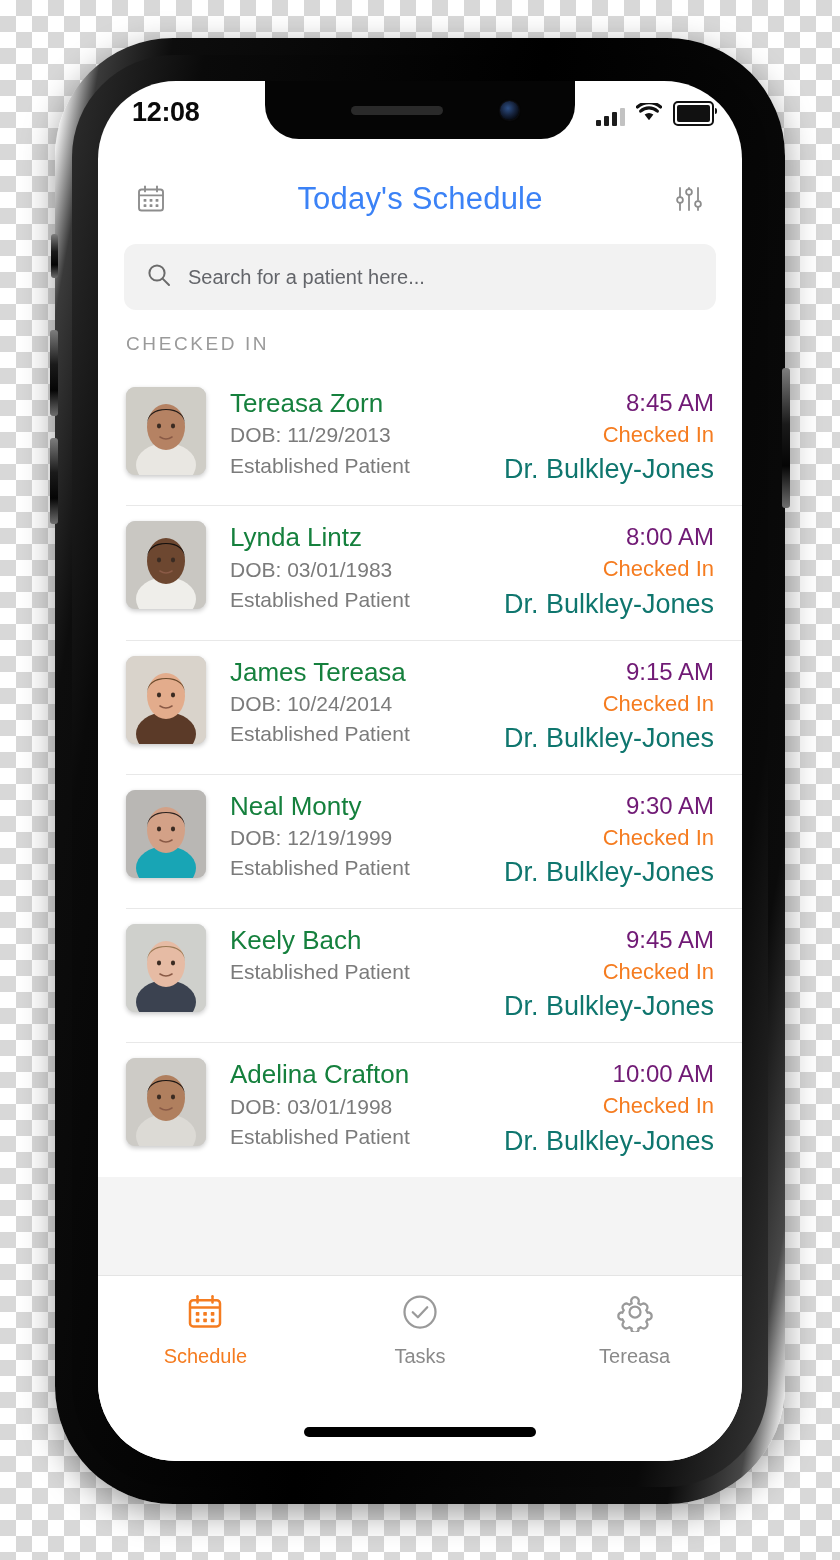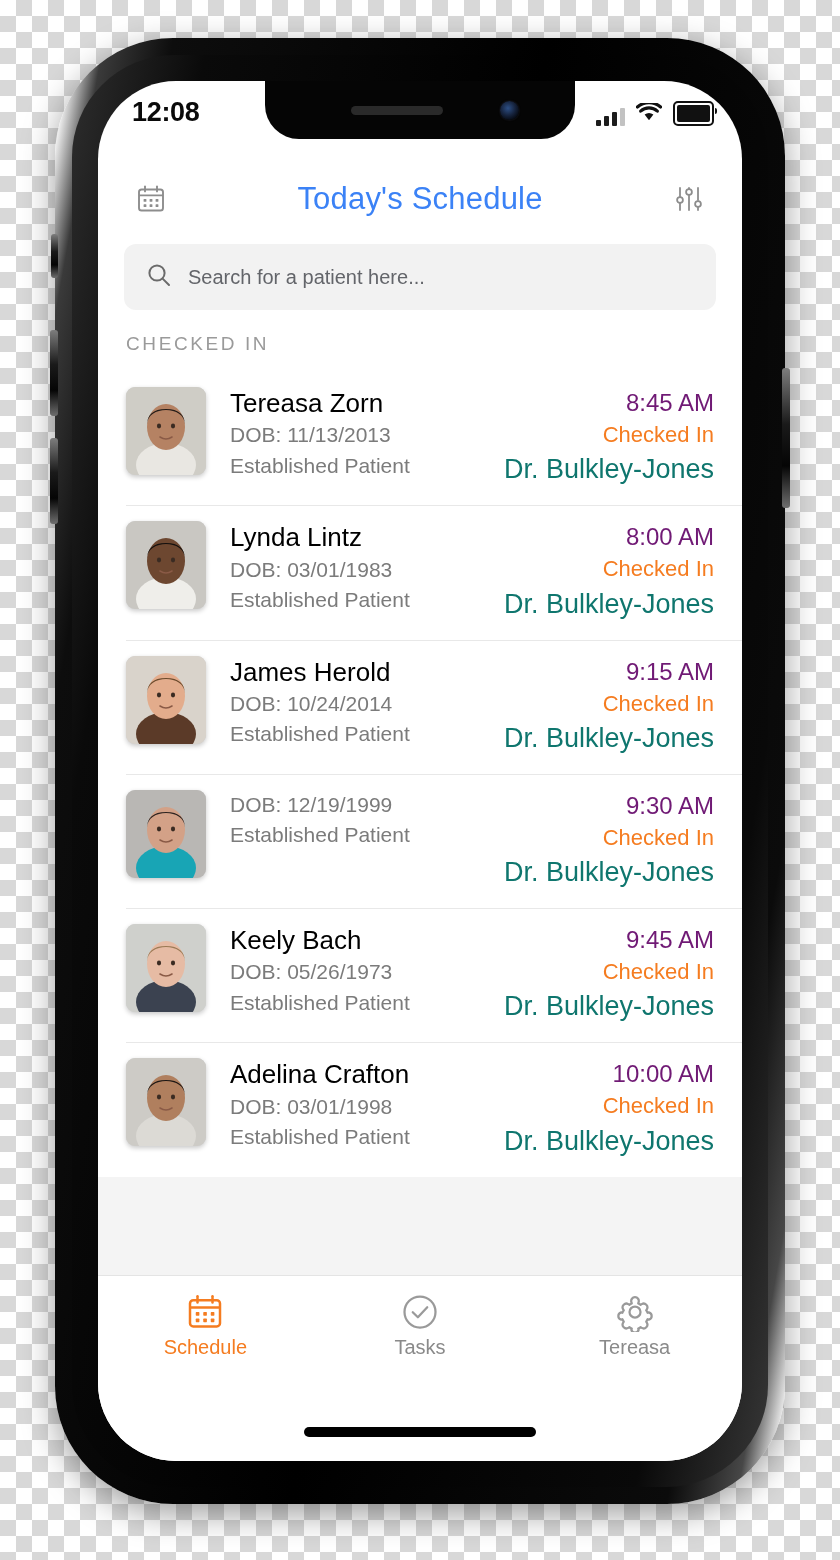--- a/index.html
+++ b/index.html
@@ -223,21 +223,21 @@
     box-shadow: 0 2px 5px rgba(0,0,0,0.22);
     background: #cfcfcf;
     position: relative;
   }
   .avatar svg { display: block; width: 100%; height: 100%; }
   .row-main { flex: 1; margin-left: 24px; min-width: 0; }
   .row-side { text-align: right; flex: 0 0 auto; }
   .p-name {
     font-size: 26px;
     font-weight: 400;
-    color: #000000;
+    color: #15803d;
     line-height: 1.28;
   }
   .p-dob, .p-type {
     font-size: 21px;
     font-weight: 300;
     color: #7b7b7b;
     line-height: 1.44;
   }
   .p-time {
     font-size: 24px;
@@ -267,20 +267,21 @@
     border-top: 1px solid #e4e4e4;
     display: flex;
     align-items: flex-start;
     padding-top: 16px;
   }
   .tab {
     flex: 1;
     display: flex;
     flex-direction: column;
     align-items: center;
+    gap: 9px;
     cursor: pointer;
   }
   .tab-label { font-size: 20px; font-weight: 300; color: #8a8a8a; }
   .tab.active .tab-label { color: #f57c20; font-weight: 400; }
   .home-indicator {
     position: absolute;
     bottom: 24px; left: 50%;
     transform: translateX(-50%);
     width: 232px; height: 10px;
     border-radius: 6px;
@@ -382,21 +383,21 @@
                 <ellipse cx="40" cy="78" rx="30" ry="22" fill="#e9e7e2"></ellipse>
                 <ellipse cx="40" cy="40" rx="19" ry="23" fill="#b58263"></ellipse>
                 <path d="M21 38 C21 18 59 18 59 38 C59 28 53 22 40 22 C27 22 21 28 21 38 Z" fill="#241c18"></path>
                 <ellipse cx="33" cy="39" rx="2.1" ry="2.4" fill="#3a2b22"></ellipse>
                 <ellipse cx="47" cy="39" rx="2.1" ry="2.4" fill="#3a2b22"></ellipse>
                 <path d="M34 50 Q40 54 46 50" stroke="#8a5a46" stroke-width="1.6" fill="none" stroke-linecap="round"></path>
               </svg>
             </div>
             <div class="row-main">
               <div class="p-name">Tereasa Zorn</div>
-              <div class="p-dob">DOB: 11/13/2013</div>
+              <div class="p-dob">DOB: 11/29/2013</div>
               <div class="p-type">Established Patient</div>
             </div>
             <div class="row-side">
               <div class="p-time">8:45 AM</div>
               <div class="p-status">Checked In</div>
               <div class="p-doctor">Dr. Bulkley-Jones</div>
             </div>
           </div>
           <div class="row">
             <div class="avatar">
@@ -427,21 +428,21 @@
                 <rect width="80" height="88" fill="#d9d3cb"></rect>
                 <ellipse cx="40" cy="78" rx="30" ry="22" fill="#5b3a28"></ellipse>
                 <ellipse cx="40" cy="40" rx="19" ry="23" fill="#e3ac8c"></ellipse>
                 <path d="M21 38 C21 18 59 18 59 38 C59 28 53 22 40 22 C27 22 21 28 21 38 Z" fill="#6b4a2c"></path>
                 <ellipse cx="33" cy="39" rx="2.1" ry="2.4" fill="#3a2b22"></ellipse>
                 <ellipse cx="47" cy="39" rx="2.1" ry="2.4" fill="#3a2b22"></ellipse>
                 <path d="M34 50 Q40 54 46 50" stroke="#8a5a46" stroke-width="1.6" fill="none" stroke-linecap="round"></path>
               </svg>
             </div>
             <div class="row-main">
-              <div class="p-name">James Herold</div>
+              <div class="p-name">James Tereasa</div>
               <div class="p-dob">DOB: 10/24/2014</div>
               <div class="p-type">Established Patient</div>
             </div>
             <div class="row-side">
               <div class="p-time">9:15 AM</div>
               <div class="p-status">Checked In</div>
               <div class="p-doctor">Dr. Bulkley-Jones</div>
             </div>
           </div>
           <div class="row">
@@ -450,20 +451,21 @@
                 <rect width="80" height="88" fill="#b9b7b4"></rect>
                 <ellipse cx="40" cy="78" rx="30" ry="22" fill="#18a5b5"></ellipse>
                 <ellipse cx="40" cy="40" rx="19" ry="23" fill="#d3a187"></ellipse>
                 <path d="M21 38 C21 18 59 18 59 38 C59 28 53 22 40 22 C27 22 21 28 21 38 Z" fill="#2d2320"></path>
                 <ellipse cx="33" cy="39" rx="2.1" ry="2.4" fill="#3a2b22"></ellipse>
                 <ellipse cx="47" cy="39" rx="2.1" ry="2.4" fill="#3a2b22"></ellipse>
                 <path d="M34 50 Q40 54 46 50" stroke="#8a5a46" stroke-width="1.6" fill="none" stroke-linecap="round"></path>
               </svg>
             </div>
             <div class="row-main">
+              <div class="p-name">Neal Monty</div>
               <div class="p-dob">DOB: 12/19/1999</div>
               <div class="p-type">Established Patient</div>
             </div>
             <div class="row-side">
               <div class="p-time">9:30 AM</div>
               <div class="p-status">Checked In</div>
               <div class="p-doctor">Dr. Bulkley-Jones</div>
             </div>
           </div>
           <div class="row">
@@ -473,21 +475,20 @@
                 <ellipse cx="40" cy="78" rx="30" ry="22" fill="#3b4250"></ellipse>
                 <ellipse cx="40" cy="40" rx="19" ry="23" fill="#e6bba4"></ellipse>
                 <path d="M21 38 C21 18 59 18 59 38 C59 28 53 22 40 22 C27 22 21 28 21 38 Z" fill="#9b7a55"></path>
                 <ellipse cx="33" cy="39" rx="2.1" ry="2.4" fill="#3a2b22"></ellipse>
                 <ellipse cx="47" cy="39" rx="2.1" ry="2.4" fill="#3a2b22"></ellipse>
                 <path d="M34 50 Q40 54 46 50" stroke="#8a5a46" stroke-width="1.6" fill="none" stroke-linecap="round"></path>
               </svg>
             </div>
             <div class="row-main">
               <div class="p-name">Keely Bach</div>
-              <div class="p-dob">DOB: 05/26/1973</div>
               <div class="p-type">Established Patient</div>
             </div>
             <div class="row-side">
               <div class="p-time">9:45 AM</div>
               <div class="p-status">Checked In</div>
               <div class="p-doctor">Dr. Bulkley-Jones</div>
             </div>
           </div>
           <div class="row">
             <div class="avatar">

